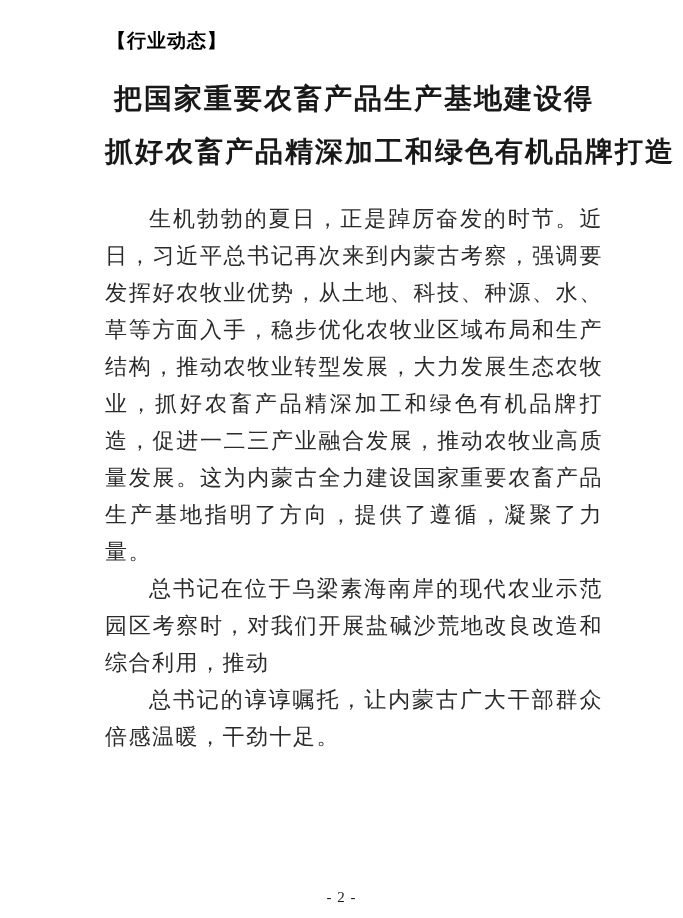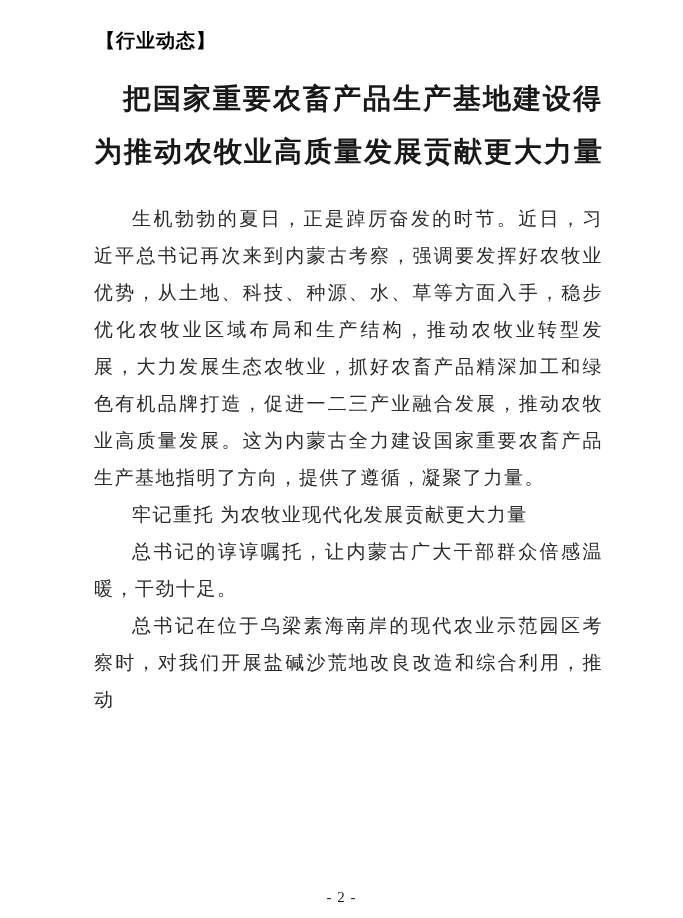--- a/index.html
+++ b/index.html
@@ -12,47 +12,47 @@
     width: 683px;
     height: 918px;
     background: #ffffff;
     overflow: hidden;
     font-family: "Liberation Serif", "DejaVu Serif", serif;
     color: #1f1f1f;
     box-sizing: border-box;
   }
   .content {
     position: absolute;
-    left: 94px;
+    left: 105px;
     right: 80px;
     top: 28px;
   }
   .header-tag {
     font-family: "Liberation Sans", "DejaVu Sans", sans-serif;
     font-weight: 700;
     font-size: 19px;
     color: #000000;
     letter-spacing: 1px;
     margin: 0 0 18px 2px;
   }
   .title {
     margin: 0 0 22px 0;
   }
   .title .title-line {
-    text-align: right;
+    text-align: center;
     font-weight: 700;
     font-size: 28px;
     line-height: 53px;
     color: #181818;
     letter-spacing: 2px;
     white-space: nowrap;
   }
   .body-text p {
     margin: 0;
-    font-size: 19px;
+    font-size: 22px;
     line-height: 37px;
     letter-spacing: 1.5px;
     text-align: justify;
     text-indent: 2em;
     color: #2a2a2a;
   }
   .page-number {
     position: absolute;
     left: 0;
     right: 0;
@@ -67,26 +67,25 @@
 </head>
 <body>
 
 <div class="page">
   <div class="content">
 
     <div class="header-tag">【行业动态】</div>
 
     <div class="title">
       <div class="title-line">把国家重要农畜产品生产基地建设得</div>
-      <div class="title-line">为推动农牧业高质量发展贡献更大力量</div>
+      <div class="title-line">抓好农畜产品精深加工和绿色有机品牌打造</div>
     </div>
 
     <div class="body-text">
       <p>生机勃勃的夏日，正是踔厉奋发的时节。近日，习近平总书记再次来到内蒙古考察，强调要发挥好农牧业优势，从土地、科技、种源、水、草等方面入手，稳步优化农牧业区域布局和生产结构，推动农牧业转型发展，大力发展生态农牧业，抓好农畜产品精深加工和绿色有机品牌打造，促进一二三产业融合发展，推动农牧业高质量发展。这为内蒙古全力建设国家重要农畜产品生产基地指明了方向，提供了遵循，凝聚了力量。</p>
-      <p>牢记重托  为农牧业现代化发展贡献更大力量</p>
+      <p>总书记在位于乌梁素海南岸的现代农业示范园区考察时，对我们开展盐碱沙荒地改良改造和综合利用，推动</p>
       <p>总书记的谆谆嘱托，让内蒙古广大干部群众倍感温暖，干劲十足。</p>
-      <p>总书记在位于乌梁素海南岸的现代农业示范园区考察时，对我们开展盐碱沙荒地改良改造和综合利用，推动</p>
     </div>
 
   </div>
 
   <div class="page-number">- 2 -</div>
 </div>
 
 </body></html>

